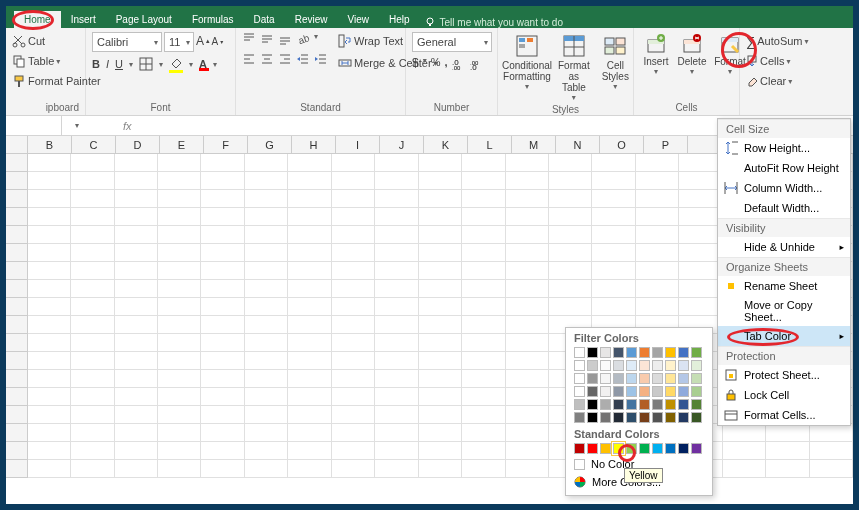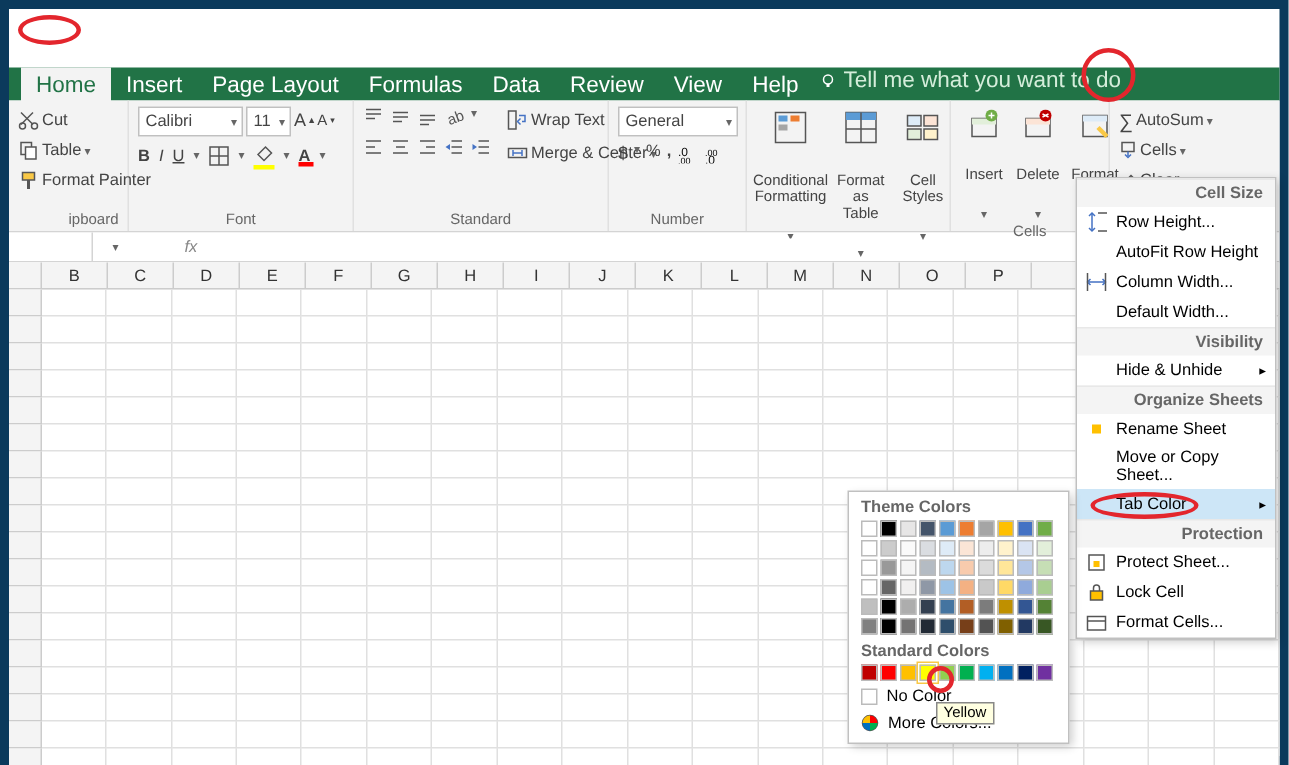--- a/index.html
+++ b/index.html
@@ -1,53 +1,53 @@
 <!DOCTYPE html>
 <html><head>
 <meta charset="utf-8">
 <style>
   * { margin: 0; padding: 0; box-sizing: border-box; font-family: 'Segoe UI', Tahoma, sans-serif; }
   body { background: #0b3a5c; width: 859px; height: 510px; overflow: hidden; position: relative; }
   .window { position: absolute; left: 6px; top: 6px; right: 6px; bottom: 6px; background: #fff; }
   
-  .tabs { background: #217346; height: 22px; display: flex; align-items: flex-start; font-size: 15px; color: #fff; padding-left: 8px; margin-top: 39px; }
+  .tabs { background: #217346; height: 22px; display: flex; align-items: flex-end; font-size: 10px; color: #fff; padding-left: 8px; }
   .tabs .tab { padding: 3px 10px; cursor: pointer; }
   .tabs .tab.active { background: #f3f3f3; color: #217346; }
   .tabs .tell { display: flex; align-items: center; margin-left: 4px; color: #d4edda; }
   .tabs .tell svg { margin-right: 4px; }
   
   .ribbon { background: #f3f3f3; height: 88px; border-bottom: 1px solid #d4d4d4; display: flex; font-size: 11px; color: #444; }
   .group { border-right: 1px solid #e0e0e0; padding: 2px 6px 0 6px; display: flex; flex-direction: column; justify-content: space-between; }
   .group-label { text-align: center; color: #666; font-size: 10px; padding-bottom: 2px; }
   .group-body { flex: 1; display: flex; align-items: flex-start; gap: 4px; padding-top: 2px; }
   .vstack { display: flex; flex-direction: column; gap: 2px; }
   .btn-row { display: flex; align-items: center; gap: 2px; height: 18px; white-space: nowrap; }
   .btn-row svg, .btn-row .ico { flex-shrink: 0; }
   .dd-arrow { font-size: 8px; color: #666; }
   .sel { border: 1px solid #c0c0c0; background: #fff; font-size: 11px; height: 20px; display: flex; align-items: center; padding: 0 14px 0 4px; position: relative; }
   .sel::after { content: '▾'; position: absolute; right: 3px; font-size: 8px; color: #666; }
-  .bigbtn { display: flex; flex-direction: column; align-items: center; justify-content: flex-start; padding: 2px 4px; font-size: 10px; text-align: center; width: 46px; gap: 16px; }
+  .bigbtn { display: flex; flex-direction: column; align-items: center; justify-content: flex-start; padding: 2px 4px; font-size: 10px; text-align: center; width: 46px; }
   .bigbtn svg { margin-bottom: 2px; }
   
   .fbar { height: 20px; border-bottom: 1px solid #d4d4d4; display: flex; align-items: center; background: #fff; }
   .namebox { width: 56px; border-right: 1px solid #d4d4d4; height: 100%; display: flex; align-items: center; padding-left: 6px; font-size: 11px; }
   .fxarea { display: flex; align-items: center; padding-left: 6px; margin-left: 25px; }
   .fxarea .fx { font-style: italic; color: #888; font-size: 11px; margin-right: 6px; }
   
   .grid { position: relative; background: #fff; }
   .colhdrs { display: flex; height: 18px; border-bottom: 1px solid #ccc; background: #f4f4f4; }
   .rowsel { width: 22px; border-right: 1px solid #ccc; background: #f4f4f4; }
   .colhdr { width: 44px; border-right: 1px solid #ccc; text-align: center; font-size: 11px; color: #333; line-height: 18px; }
   .rows { }
   .row { display: flex; height: 18px; }
   .rowhdr { width: 22px; border-right: 1px solid #ccc; border-bottom: 1px solid #ccc; background: #f4f4f4; text-align: center; font-size: 10px; color: #333; line-height: 18px; }
   .cell { width: 44px; border-right: 1px solid #e0e0e0; border-bottom: 1px solid #e0e0e0; height: 18px; }
   
   .menu { position: absolute; right: 2px; top: 112px; width: 134px; background: #fff; border: 1px solid #c0c0c0; box-shadow: 2px 2px 6px rgba(0,0,0,.2); font-size: 11px; }
-  .menu-section { color: #666; font-weight: bold; background: #f4f4f4; padding: 3px 8px; border-top: 1px solid #e8e8e8; text-align: right; }
+  .menu-section { color: #666; font-weight: normal; background: #f4f4f4; padding: 3px 8px; border-top: 1px solid #e8e8e8; }
   .menu-item { display: flex; align-items: center; padding: 3px 6px; gap: 6px; position: relative; }
   .menu-item.highlight { background: #cde6f7; }
   .menu-item .arrow { position: absolute; right: 6px; font-size: 9px; }
   .menu-item svg, .menu-item .mi-ico { width: 14px; height: 14px; flex-shrink: 0; }
   
   .color-flyout { position: absolute; right: 140px; top: 321px; width: 148px; background: #fff; border: 1px solid #c0c0c0; box-shadow: 2px 2px 6px rgba(0,0,0,.2); font-size: 11px; padding-bottom: 4px; }
   .cf-title { color: #666; font-weight: bold; padding: 4px 8px 2px; }
   .swatch-row { display: flex; gap: 2px; padding: 1px 8px; }
   .swatch { width: 11px; height: 11px; border: 1px solid #bbb; }
   .cf-item { display: flex; align-items: center; gap: 6px; padding: 3px 8px; }
@@ -832,21 +832,21 @@
     <div class="menu-item">
       <svg class="mi-ico">
           <rect x="1" y="3" width="12" height="9" fill="none" stroke="#555"></rect>
           <line x1="1" y1="6" x2="13" y2="6" stroke="#555"></line>
         </svg>
       <span>Format Cells...</span>
     </div>
   </div>
 
   <div class="color-flyout">
-    <div class="cf-title">Theme Colors</div>
+    <div class="cf-title">Filter Colors</div>
     <div id="theme-row" class="swatch-row">
         <div class="swatch" style="background: rgb(255, 255, 255);"></div>
         <div class="swatch" style="background: rgb(0, 0, 0);"></div>
         <div class="swatch" style="background: rgb(231, 230, 230);"></div>
         <div class="swatch" style="background: rgb(68, 84, 106);"></div>
         <div class="swatch" style="background: rgb(91, 155, 213);"></div>
         <div class="swatch" style="background: rgb(237, 125, 49);"></div>
         <div class="swatch" style="background: rgb(165, 165, 165);"></div>
         <div class="swatch" style="background: rgb(255, 192, 0);"></div>
         <div class="swatch" style="background: rgb(68, 114, 196);"></div>

